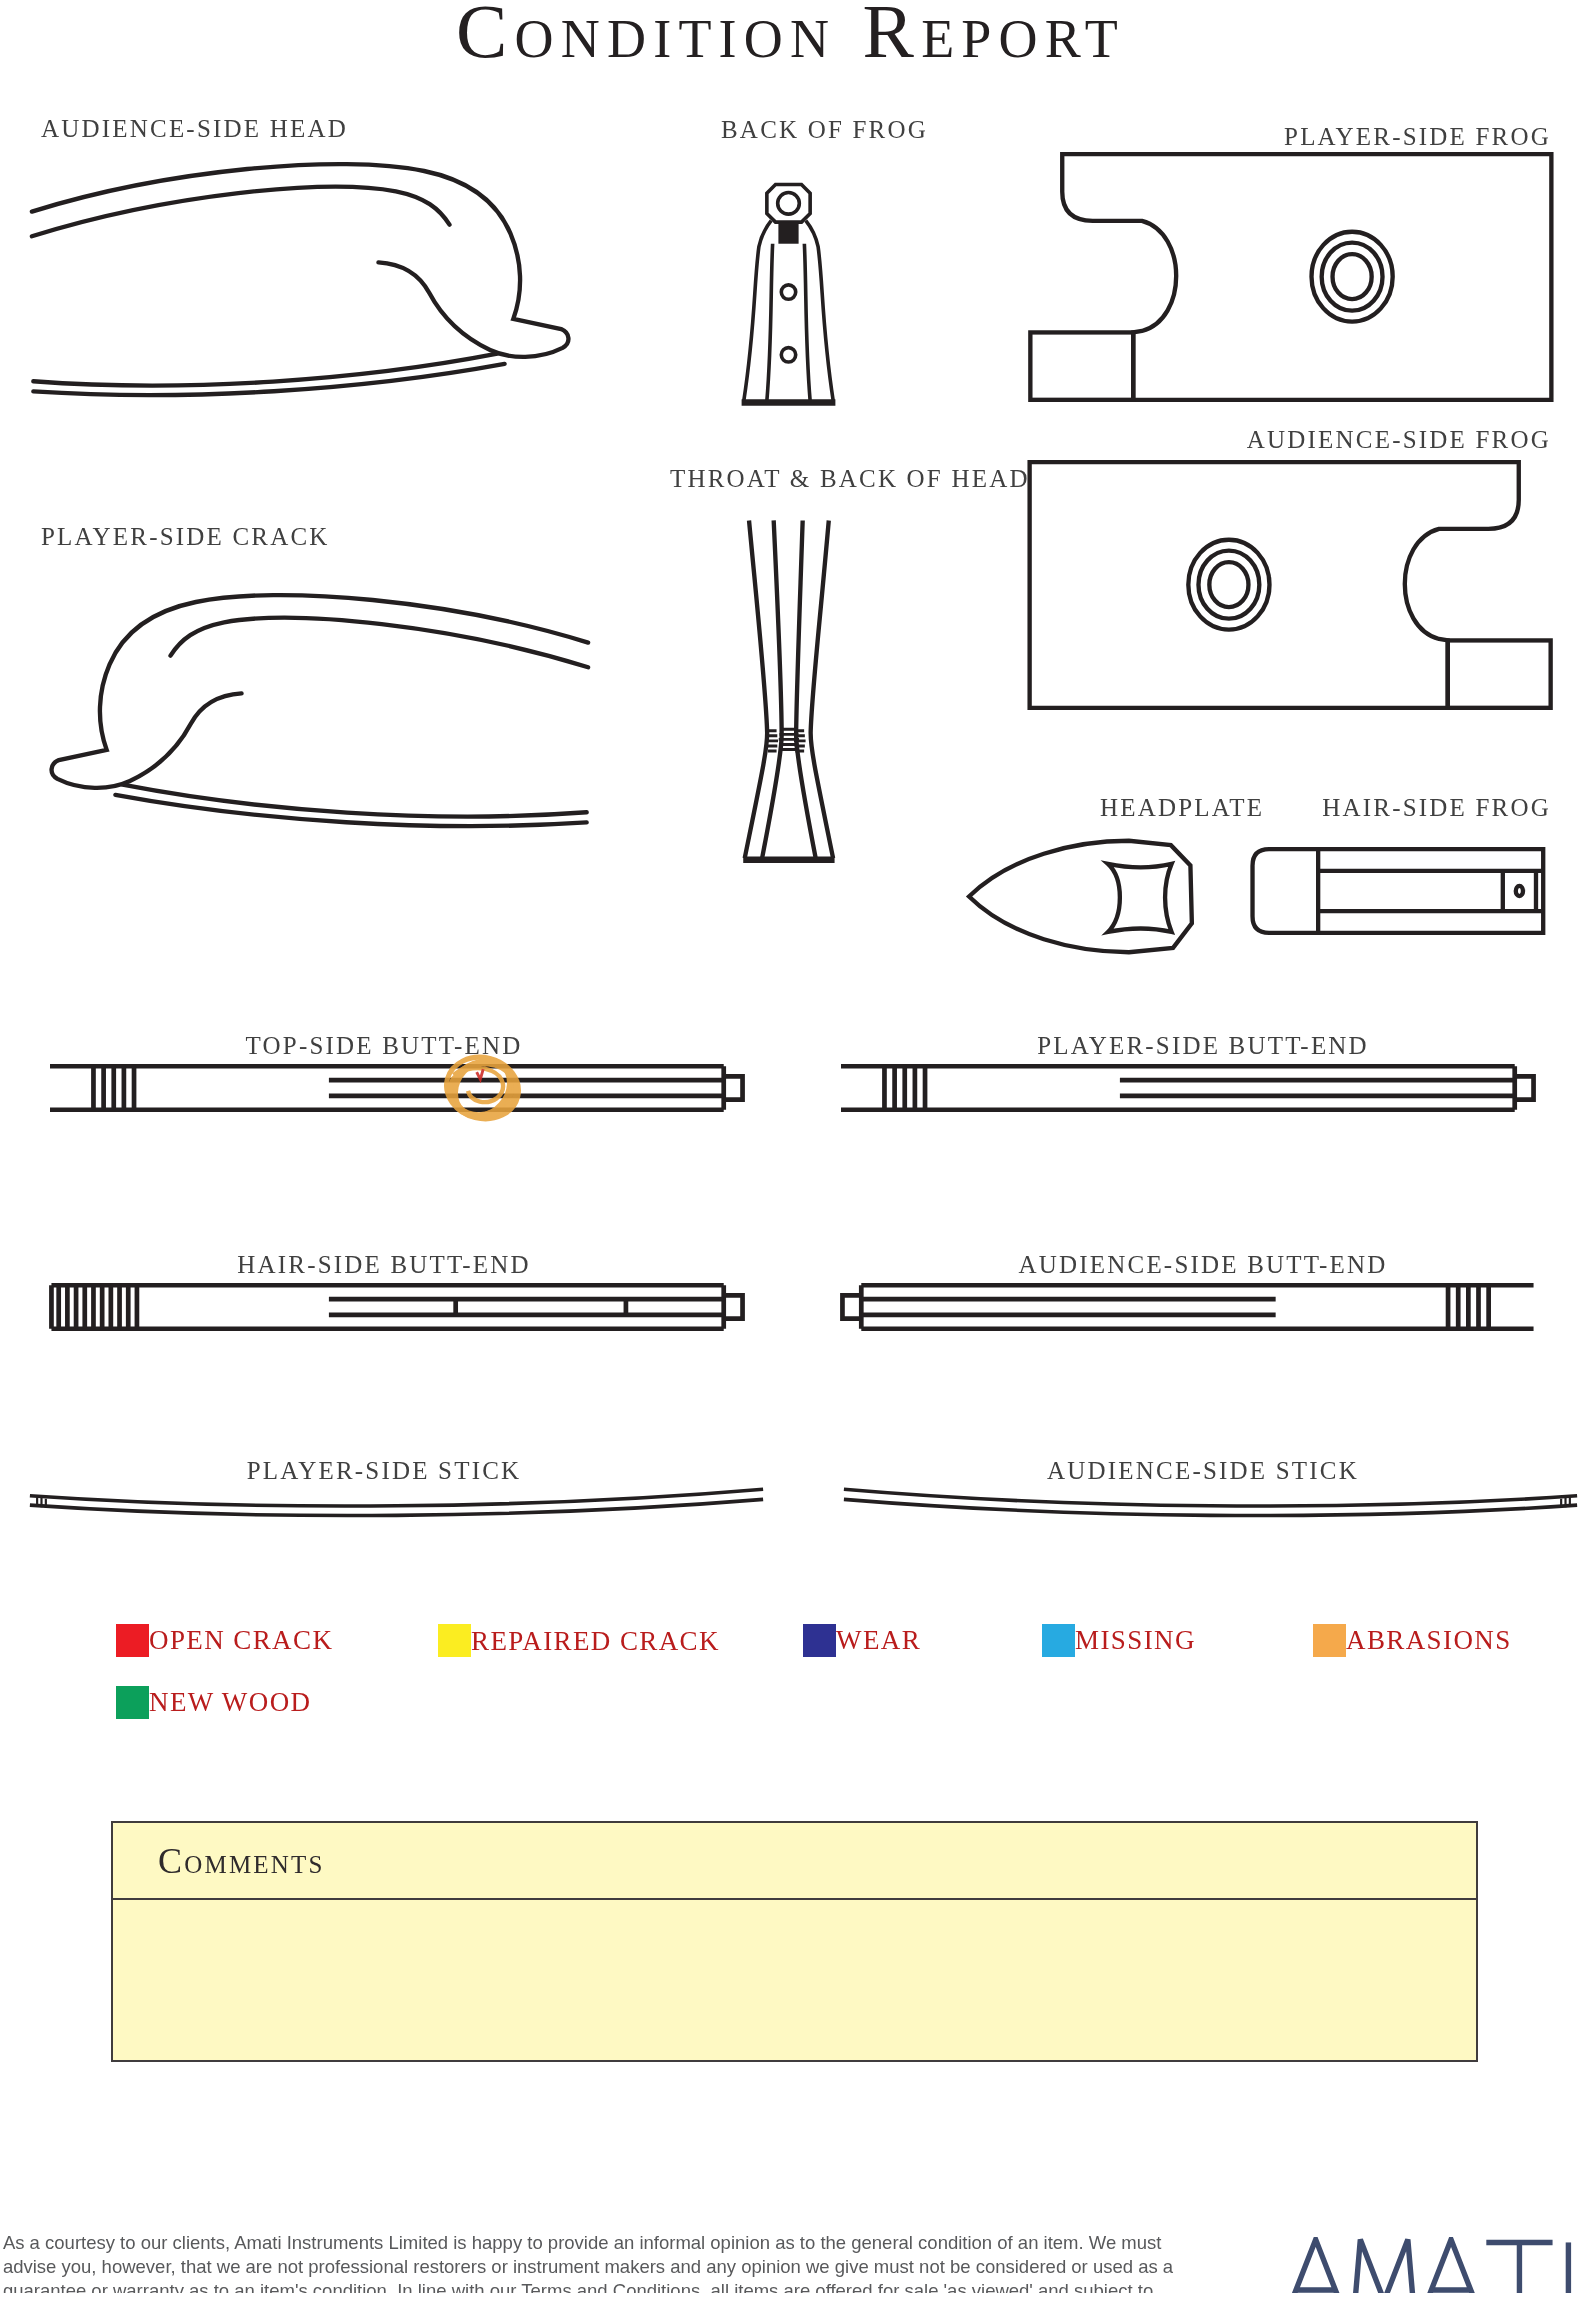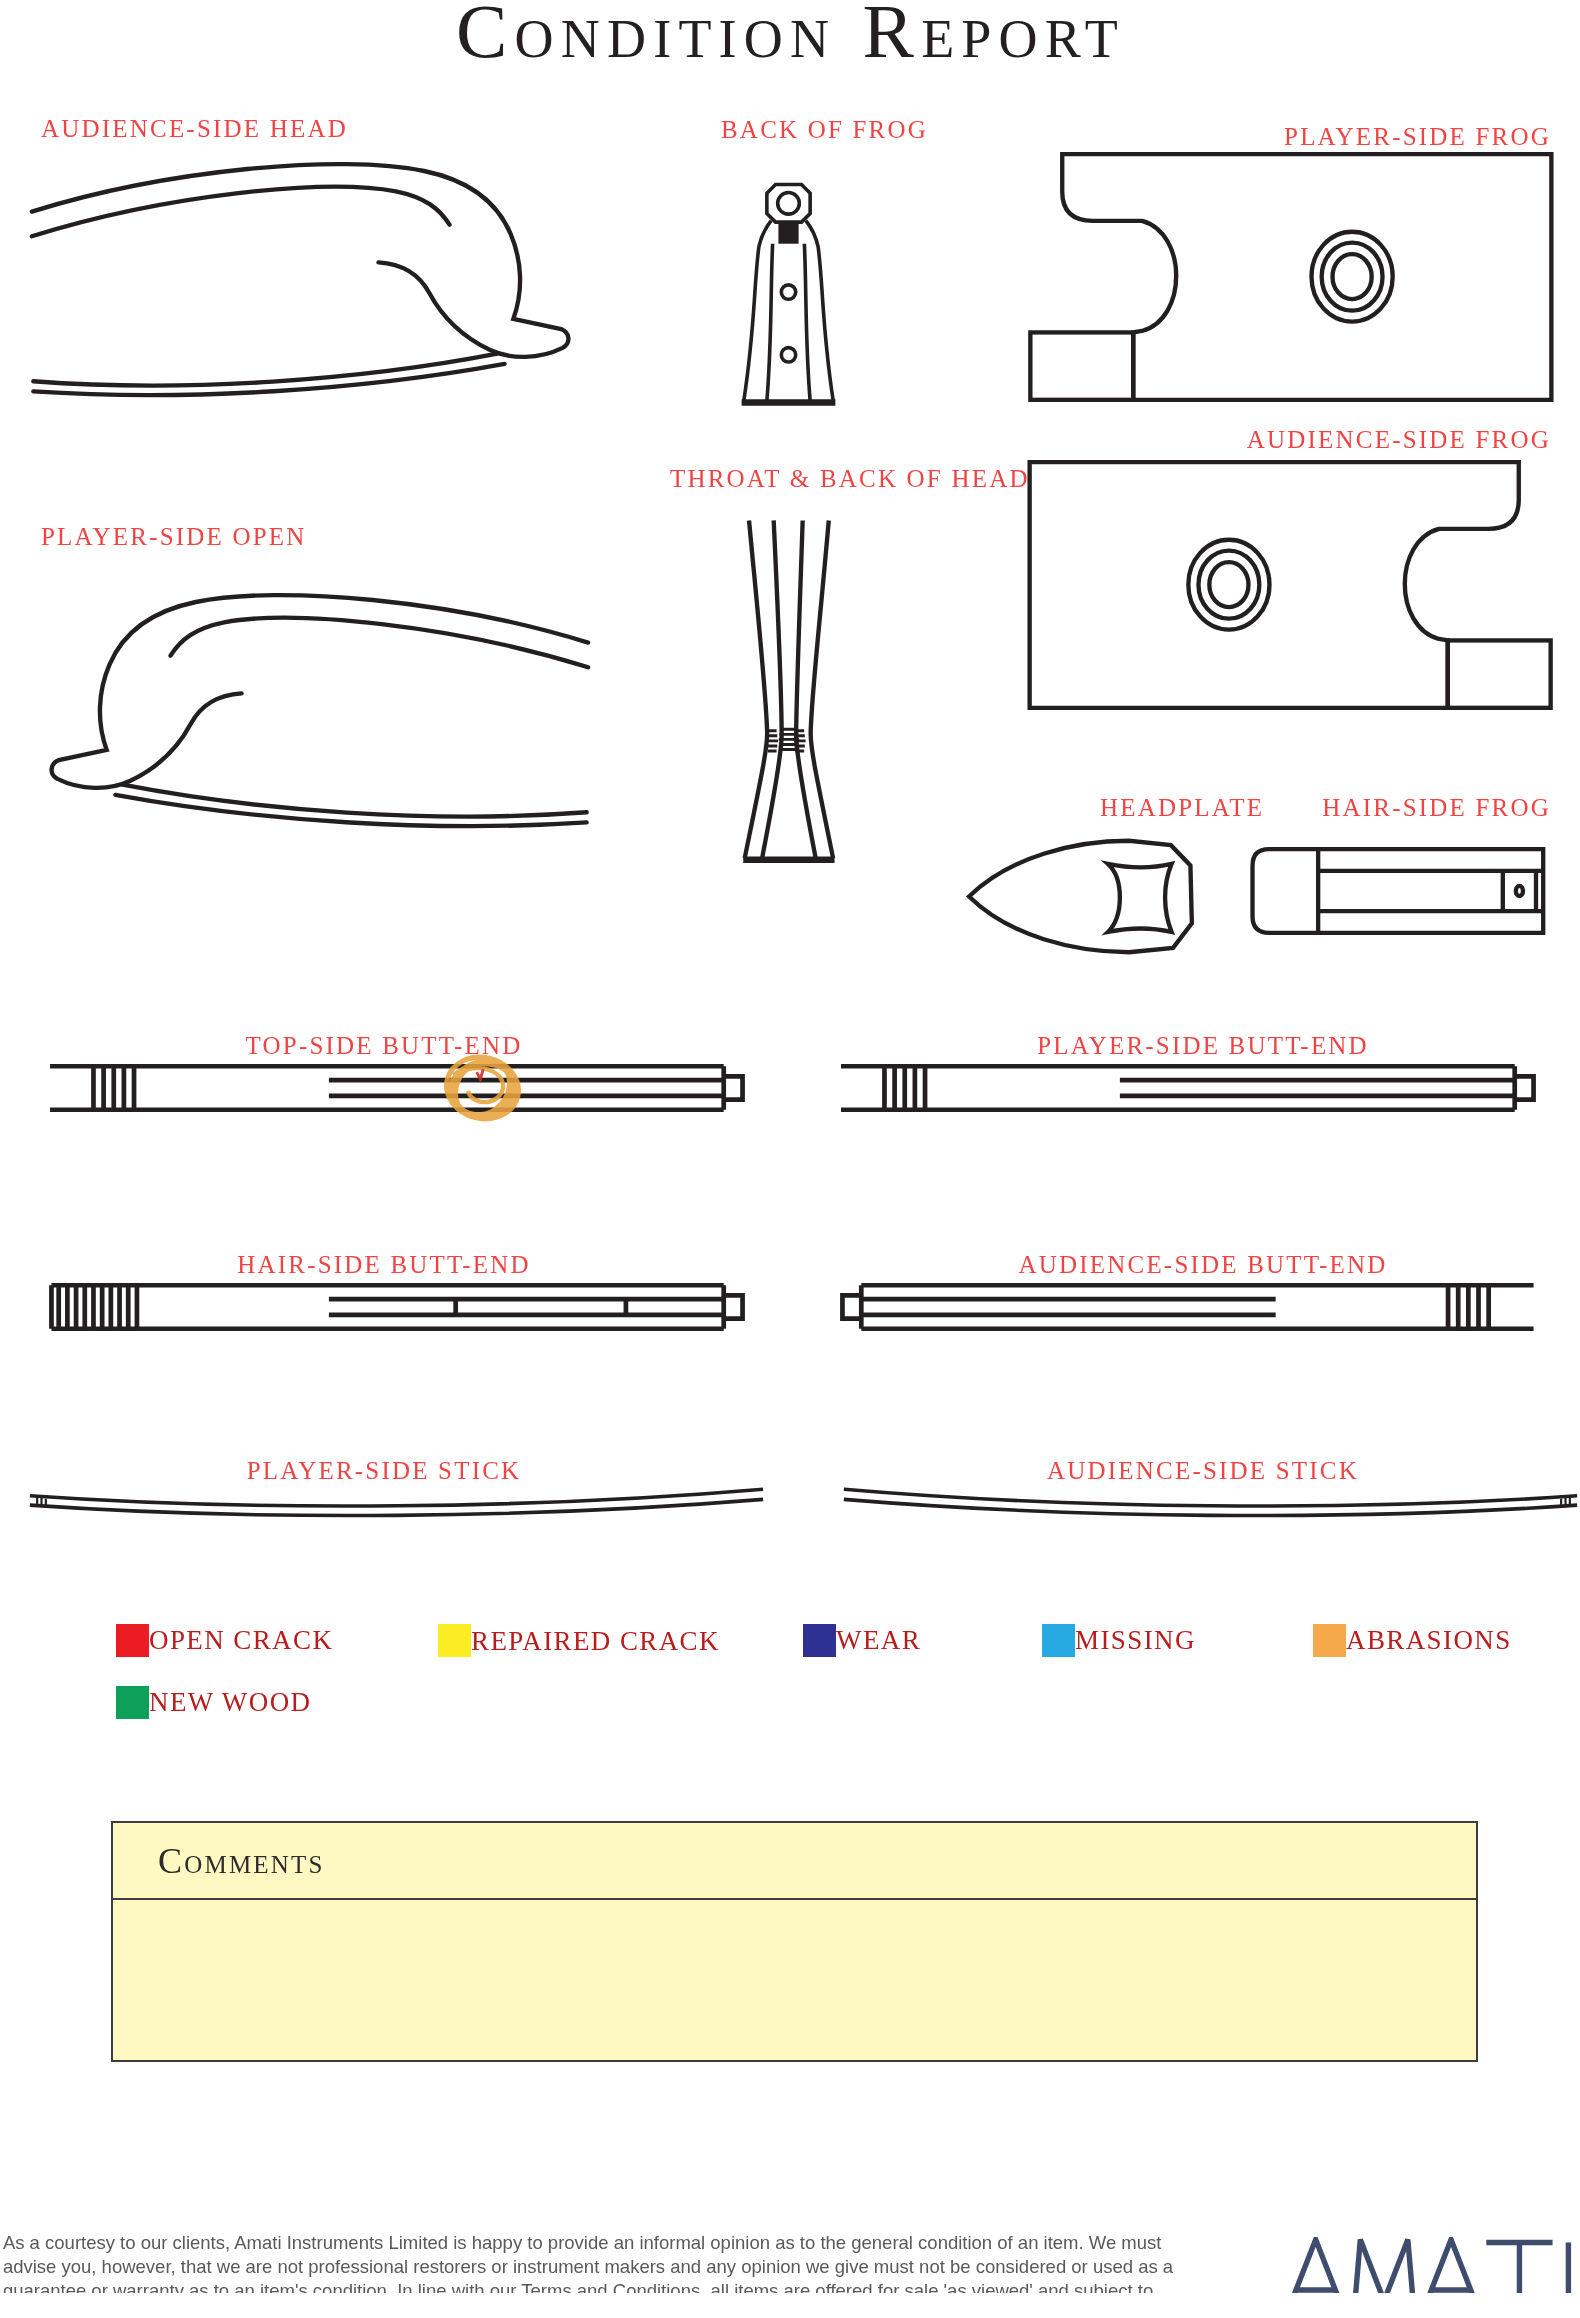--- a/index.html
+++ b/index.html
@@ -1,20 +1,20 @@
 <!DOCTYPE html>
 <html style="font-size:11.6px"><head>
 <meta charset="utf-8">
 <style>
   html,body{margin:0;padding:0;background:#fff;}
   #page{position:relative;width:1581px;height:2293px;background:#ffffff;overflow:hidden;
         font-family:"Liberation Serif",serif;color:#3B3638;}
   .title{position:absolute;top:-13px;left:0;width:100%;text-align:center;
          font-variant:small-caps;font-size:77px;letter-spacing:7.2px;color:#242021;}
-  .lbl{position:absolute;font-size:25px;letter-spacing:2.2px;white-space:nowrap;color:#ef4444;}
+  .lbl{position:absolute;font-size:25px;letter-spacing:2.2px;white-space:nowrap;color:#404040;}
   .lbl.center{transform:translateX(-50%);}
   .dwg{position:absolute;}
   .dwg svg{display:block;overflow:visible;}
   .legend-item{position:absolute;display:flex;align-items:center;}
   .swatch{width:33px;height:33px;flex:0 0 auto;}
   .legend-label{font-size:27px;letter-spacing:1.4px;white-space:nowrap;color:#b91c1c;}
   .comments-box{position:absolute;left:111px;top:1821px;width:1367px;height:241px;
                 border:2.9px solid #403C3D;box-sizing:border-box;background:#fef9c3;}
   .comments-header{height:75px;border-bottom:2.2px solid #403C3D;display:flex;align-items:center;
                    padding-left:45px;font-variant:small-caps;font-size:36px;letter-spacing:2.2px;color:#2F2B2C;}
@@ -28,21 +28,21 @@
 
 <div id="page">
 
   <div class="title">Condition Report</div>
 
   <div class="lbl" style="left:41px;top:115px;">AUDIENCE-SIDE HEAD</div>
   <div class="lbl" style="left:721px;top:116px;">BACK OF FROG</div>
   <div class="lbl" style="right:30px;top:123px;">PLAYER-SIDE FROG</div>
   <div class="lbl" style="right:30px;top:426px;">AUDIENCE-SIDE FROG</div>
   <div class="lbl" style="left:670px;top:465px;">THROAT &amp; BACK OF HEAD</div>
-  <div class="lbl" style="left:41px;top:523px;">PLAYER-SIDE OPEN</div>
+  <div class="lbl" style="left:41px;top:523px;">PLAYER-SIDE CRACK</div>
   <div class="lbl" style="left:1100px;top:794px;">HEADPLATE</div>
   <div class="lbl" style="right:30px;top:794px;">HAIR-SIDE FROG</div>
   <div class="lbl center" style="left:384px;top:1032px;">TOP-SIDE BUTT-END</div>
   <div class="lbl center" style="left:1203px;top:1032px;">PLAYER-SIDE BUTT-END</div>
   <div class="lbl center" style="left:384px;top:1251px;">HAIR-SIDE BUTT-END</div>
   <div class="lbl center" style="left:1203px;top:1251px;">AUDIENCE-SIDE BUTT-END</div>
   <div class="lbl center" style="left:384px;top:1457px;">PLAYER-SIDE STICK</div>
   <div class="lbl center" style="left:1203px;top:1457px;">AUDIENCE-SIDE STICK</div>
 
   <div class="dwg" style="left:29px;top:142px;">

